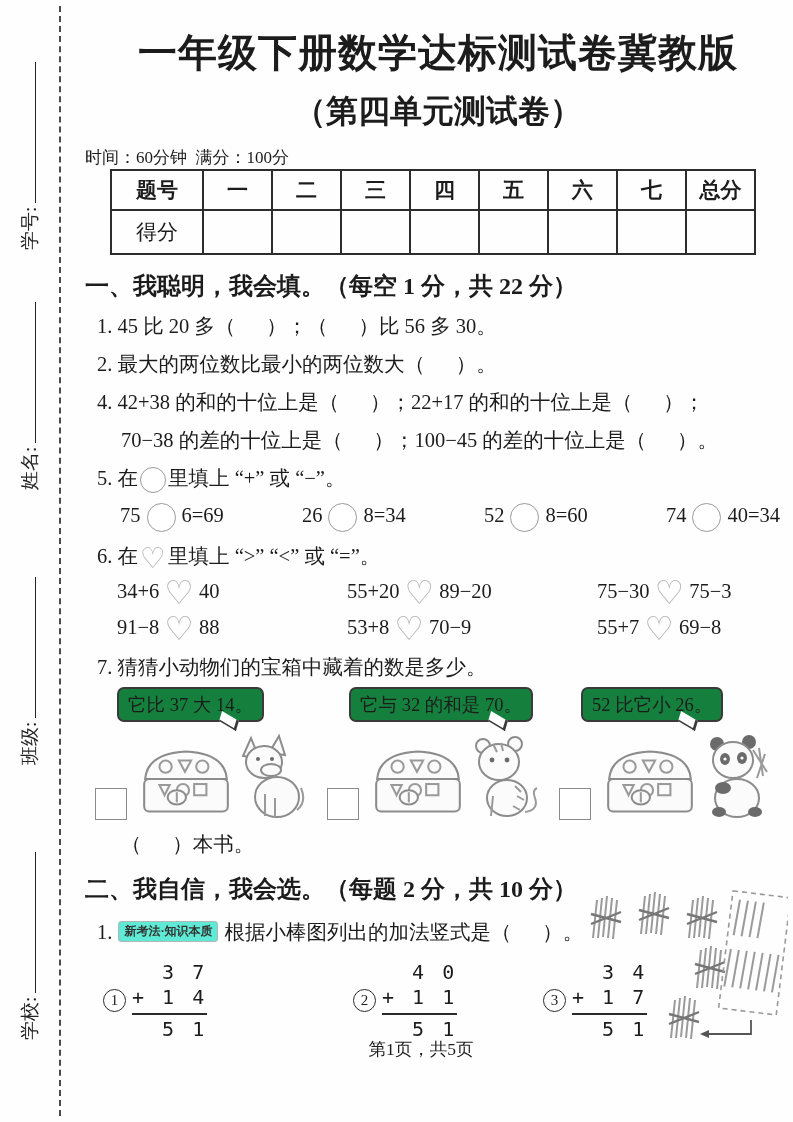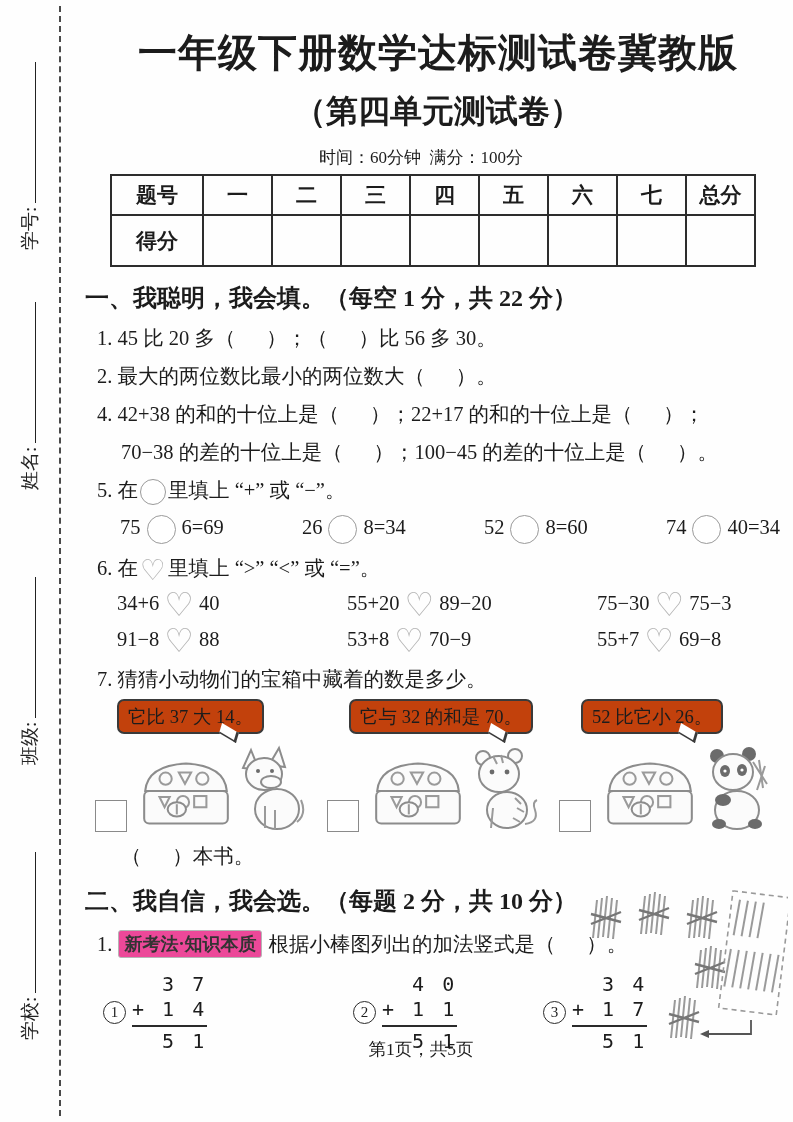--- a/index.html
+++ b/index.html
@@ -14,60 +14,60 @@
     border-left:2px dashed #4a4a4a; }
   .side-group { position:absolute; width:188px; height:26px;
     display:flex; align-items:baseline; transform:rotate(-90deg); }
   .side-label { font-size:19px; color:#222; white-space:nowrap; }
   .side-line { flex:1; border-bottom:1.6px solid #222; height:15px; margin-left:4px; }
   
   .content { position:absolute; left:85px; top:0; width:706px; }
   .title { margin-top:26px; text-align:center; font-size:39px; font-weight:700;
     letter-spacing:1px; white-space:nowrap; }
   .subtitle { margin-top:10px; text-align:center; font-size:32px; font-weight:700; }
-  .meta { margin-top:12px; width:672px; text-align:center; font-size:17px; white-space:pre-wrap; }
-  table.score { margin-top:5px; margin-left:25px; border-collapse:collapse; table-layout:fixed;padding-left:32px; }
+  .meta { margin-top:12px; width:672px; text-align:left; font-size:17px; white-space:pre-wrap; }
+  table.score { margin-left:25px; border-collapse:collapse; table-layout:fixed;padding-left:32px; }
   table.score th, table.score td { border:2px solid #2d2d2d; text-align:center;
     font-size:21px; }
   table.score th { font-weight:700; height:40px; }
-  table.score td { height:51px; font-weight:700; }
+  table.score td { height:44px; font-weight:400; }
   .col-first { width:92px; } .col-n { width:69px; }
   .sec-heading { margin-top:15px; font-size:24px; font-weight:700; white-space:pre-wrap; }
   .q { margin-top:11px; margin-left:12px; font-size:20.5px; line-height:1.32;
     white-space:pre-wrap; }
   .q.cont { margin-left:36px; }
   
   .circ { display:inline-block; width:29px; height:29px; border:1.5px solid #9a9a9a;
     border-radius:50%; vertical-align:middle; margin:0 6px; background:#fff; }
   .circ.small { width:26px; height:26px; margin:0 2px; }
   .heart { font-family:"DejaVu Sans", sans-serif; font-size:33px; color:#b5b5b5;
     vertical-align:middle; line-height:0.8; margin:0 5px; display:inline-block; }
   .heart.small { font-size:29px; margin:0 2px; }
   .row-q5 { display:flex; justify-content:space-between; width:660px;
     margin:10px 0 0 35px; font-size:20.5px; align-items:center; }
   .grid-q6 { display:grid; grid-template-columns:230px 250px auto; row-gap:10px;
     margin:9px 0 0 32px; font-size:20.5px; align-items:center; }
   
   .q7-panels { display:flex; margin:6px 0 0 10px; }
   .panel { width:232px; position:relative; }
   .bubble { display:inline-block; border:2px solid #3a3a3a; border-radius:7px;
-    padding:3px 9px; font-size:18.5px; margin-left:22px; background:#c2410c;
+    padding:3px 9px; font-size:18.5px; margin-left:22px; background:#15803d;
     position:relative; white-space:nowrap; }
   .bubble::after { content:""; position:absolute; right:26px; bottom:-8px;
     width:12px; height:12px; background:#fff; border-right:2px solid #3a3a3a;
     border-bottom:2px solid #3a3a3a; transform:skewX(35deg) rotate(45deg); }
   .panel-art { display:flex; align-items:flex-end; margin-top:10px; }
   .ansbox { width:32px; height:32px; border:1.6px solid #8a8a8a; background:#fff;
     margin-right:8px; flex:0 0 auto; }
   
   .q-badge-line { display:flex; align-items:baseline; margin-top:13px; margin-left:12px;
     font-size:20.5px; }
-  .badge { font-size:18px; border:1px solid #b5b5b5; border-radius:3px;
+  .badge { font-size:12px; border:1px solid #b5b5b5; border-radius:3px;
     padding:1px 5px; margin:0 6px; color:#333; font-weight:700; white-space:nowrap;
-    background:#ec4899; align-self:center; }
+    background:#5eead4; align-self:center; }
   .addition-row { display:flex; margin:14px 0 0 18px; }
   .addition { display:flex; align-items:center; }
   .add-col { font-family:"DejaVu Sans Mono", monospace; font-size:20px;
     letter-spacing:3px; line-height:1.25; }
   .add-line { white-space:pre; }
   .add-line.mid { border-bottom:2px solid #2a2a2a; padding-bottom:3px; }
   .add-line.bot { padding-top:2px; }
   .cnum { display:inline-flex; width:23px; height:23px; border:1.6px solid #2a2a2a;
     border-radius:50%; align-items:center; justify-content:center; font-size:15px;
     margin-right:6px; flex:0 0 auto; background:#fff; font-family:"Liberation Serif", serif; }

